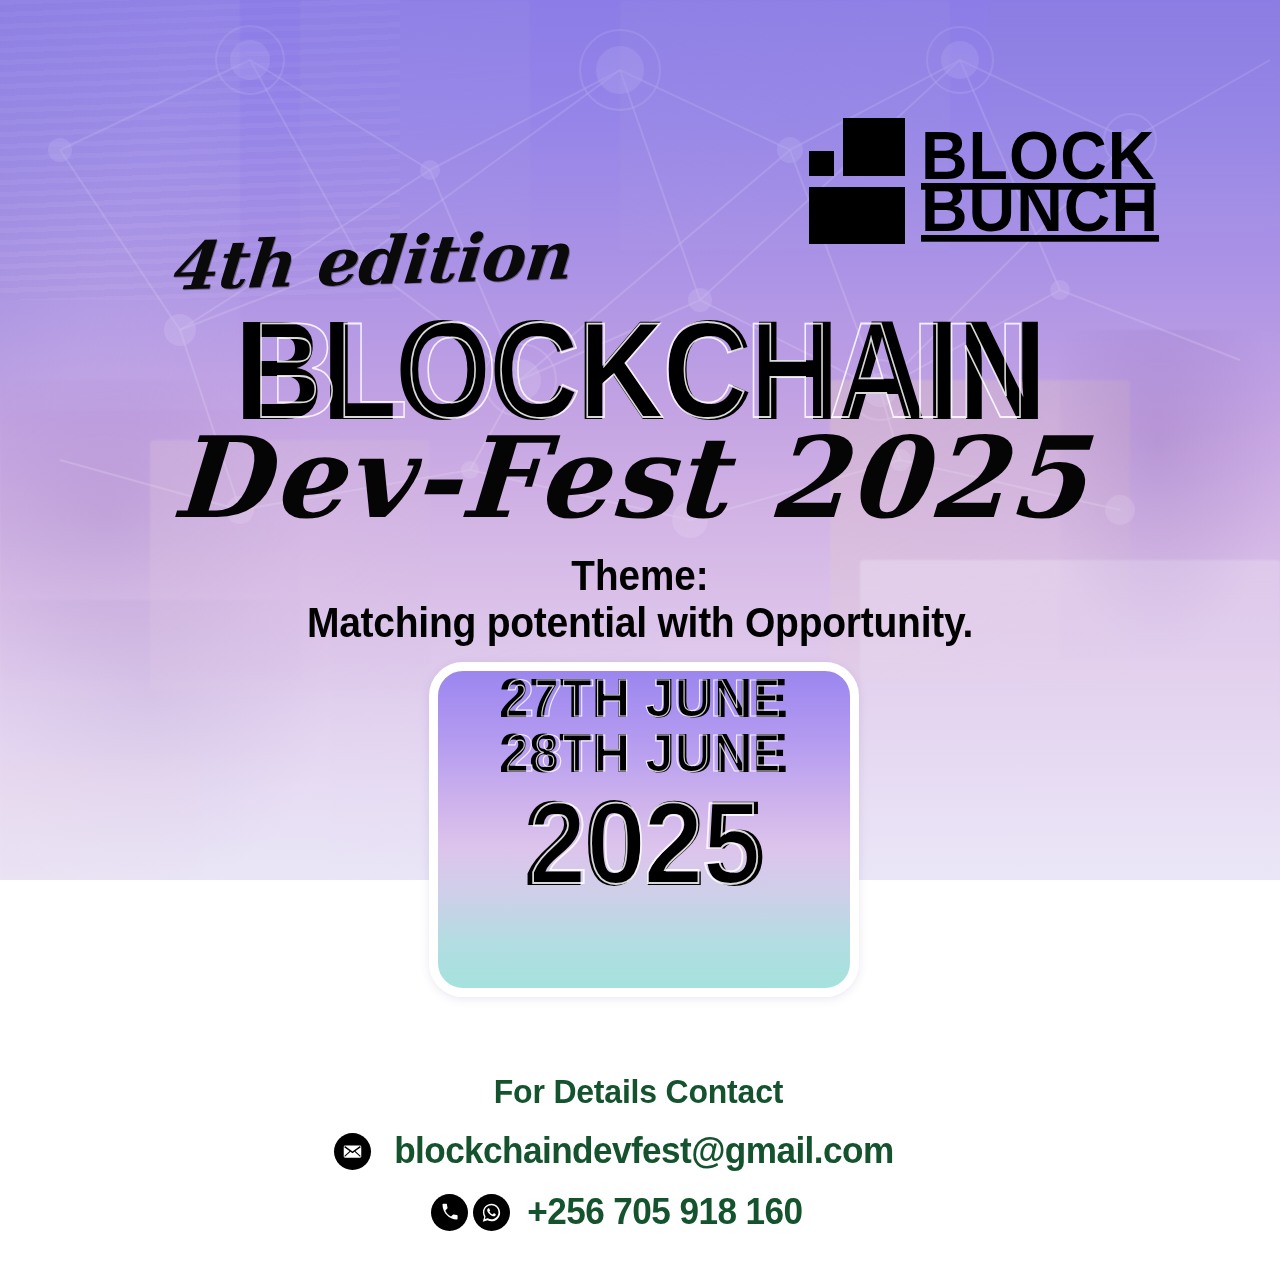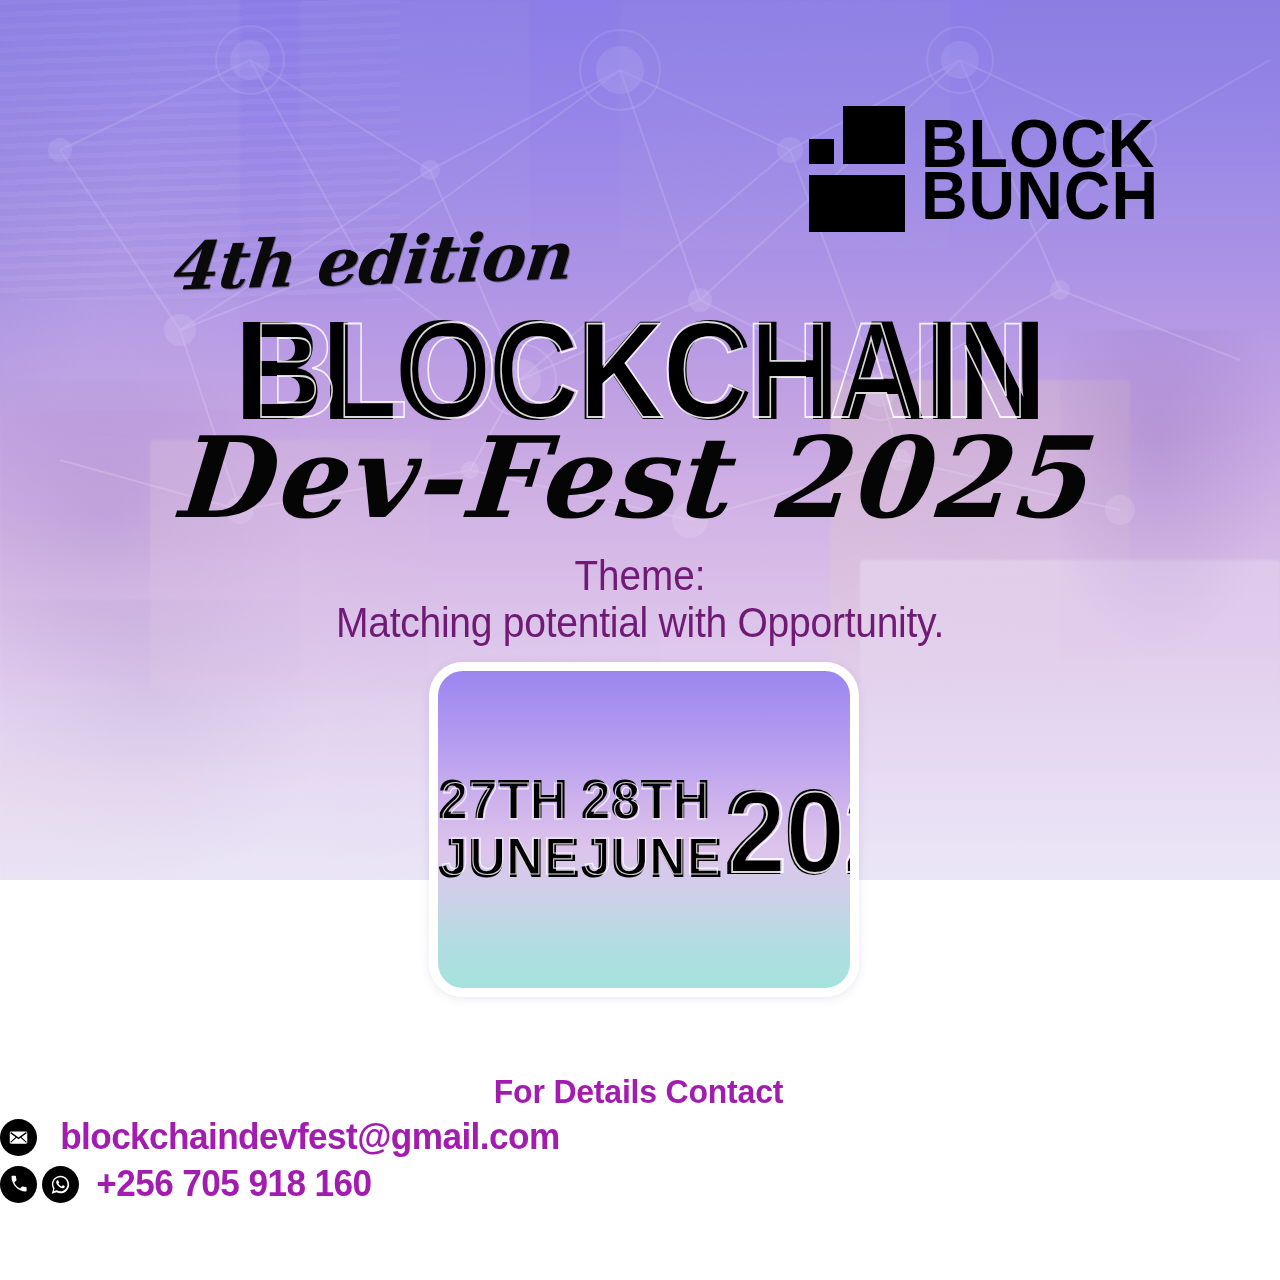--- a/index.html
+++ b/index.html
@@ -107,22 +107,22 @@
         rgba(206,170,226,.36) 48%,
         rgba(224,204,238,.52) 72%,
         rgba(234,226,246,.66) 90%,
         rgba(236,232,248,.72) 100%);
     mix-blend-mode:normal;
   }
 
   
   .logo {
     position:absolute;
-    right:130px; top:106px;
-    display:flex; align-items:center; gap:16px;
+    right:130px; top:118px;
+    display:flex; align-items:center; gap:16px;text-decoration:underline;
   }
   .logo-marks { display:flex; flex-direction:column; gap:11px; }
   .lm-row { display:flex; align-items:flex-end; gap:9px; }
   .sq-sm { width:25px; height:25px; background:#000; }
   .sq-md { width:62px; height:58px; background:#000; }
   .sq-wide { width:96px; height:57px; background:#000; }
   .logo-words { display:flex; flex-direction:column; line-height:.84; }
   .logo-word {
     font-family:"Liberation Sans", sans-serif;
     font-weight:bold;
@@ -193,22 +193,22 @@
     color:#050505;
     transform:skewX(-6deg);
   }
 
   .theme-wrap {
     position:absolute;
     left:0; top:552px;
     width:1280px;
     text-align:center;
     font-family:"Liberation Sans", sans-serif;
-    font-weight:normal;
-    color:#701a75;
+    font-weight:bold;
+    color:#000000;
   }
   .theme-label {
     font-size:42px;
     line-height:1.12;
     transform:scaleX(.92);
     display:block;
   }
   .theme-text {
     font-size:42px;
     line-height:1.15;
@@ -227,21 +227,21 @@
     background:linear-gradient(180deg,
       #9b86ef 0%,
       #b49bf0 22%,
       #ceb3ec 42%,
       #ddc4ec 56%,
       #cfcfe9 70%,
       #b2dde2 86%,
       #a5e2dd 100%);
     box-shadow:0 2px 10px rgba(90,70,150,.13);
     display:flex;
-    flex-direction:row;
+    flex-direction:column;
     align-items:center;
     justify-content:flex-start;
     overflow:hidden;
   }
   .date-line {
     font-family:"Liberation Sans", sans-serif;
     font-weight:bold;
     font-size:52px;
     letter-spacing:1px;
     color:#000;
@@ -278,37 +278,37 @@
     transform:scale(.955);
     transform-origin:center center;
   }
 
   
   .contact {
     position:absolute;
     left:0; top:1072px;
     width:1277px;
     text-align:center;
-    color:#a21caf;
+    color:#14532d;
     font-family:"Liberation Sans", sans-serif;
     font-weight:bold;
   }
   .contact-head {
     font-size:34px;
     letter-spacing:-.2px;
     transform:scaleX(.94);
     display:block;
     margin-bottom:5px;
   }
   .contact-row {
     display:flex;
     align-items:center;
-    justify-content:flex-start;
+    justify-content:center;
     gap:14px;
-    margin-top:5px;
+    margin-top:19px;
   }
   .contact-item {
     display:flex;
     align-items:center;
     gap:10px;
   }
   .contact-text {
     font-size:37px;
     letter-spacing:-.6px;
     transform:scaleX(.95);

